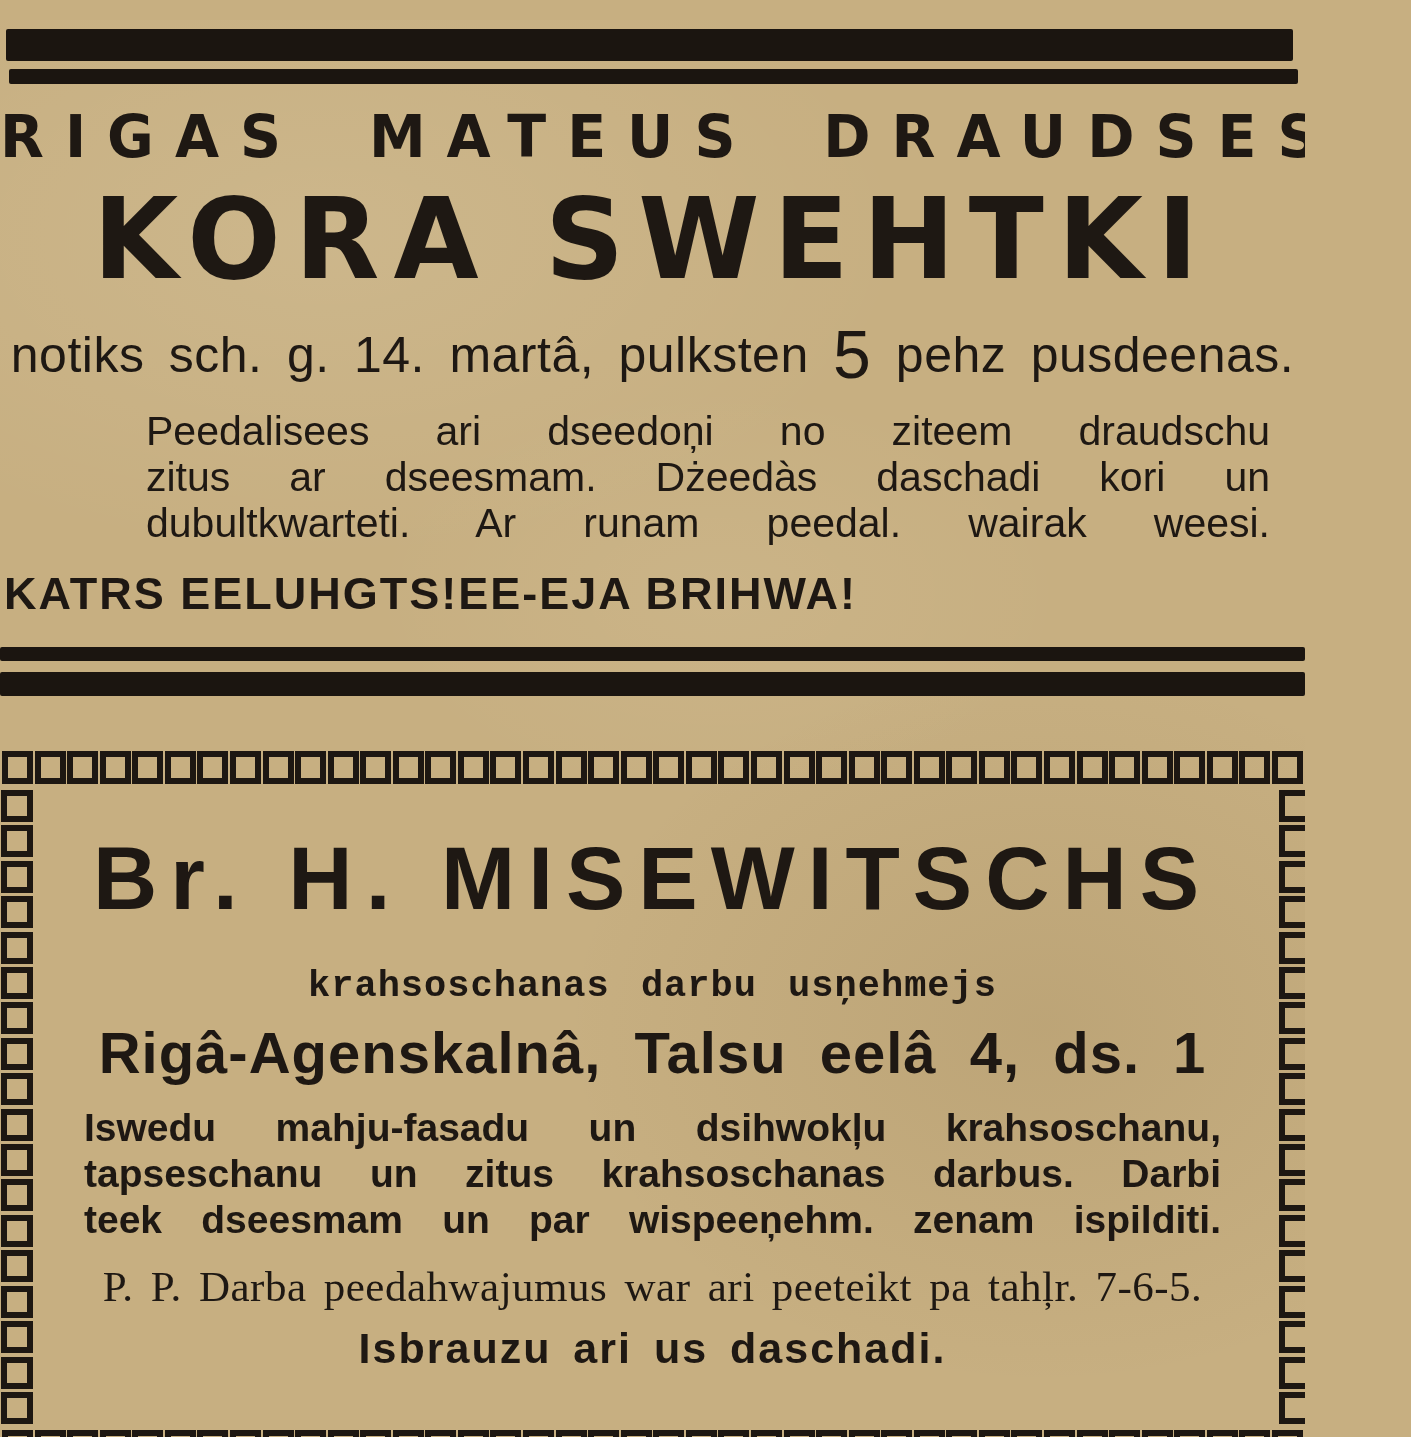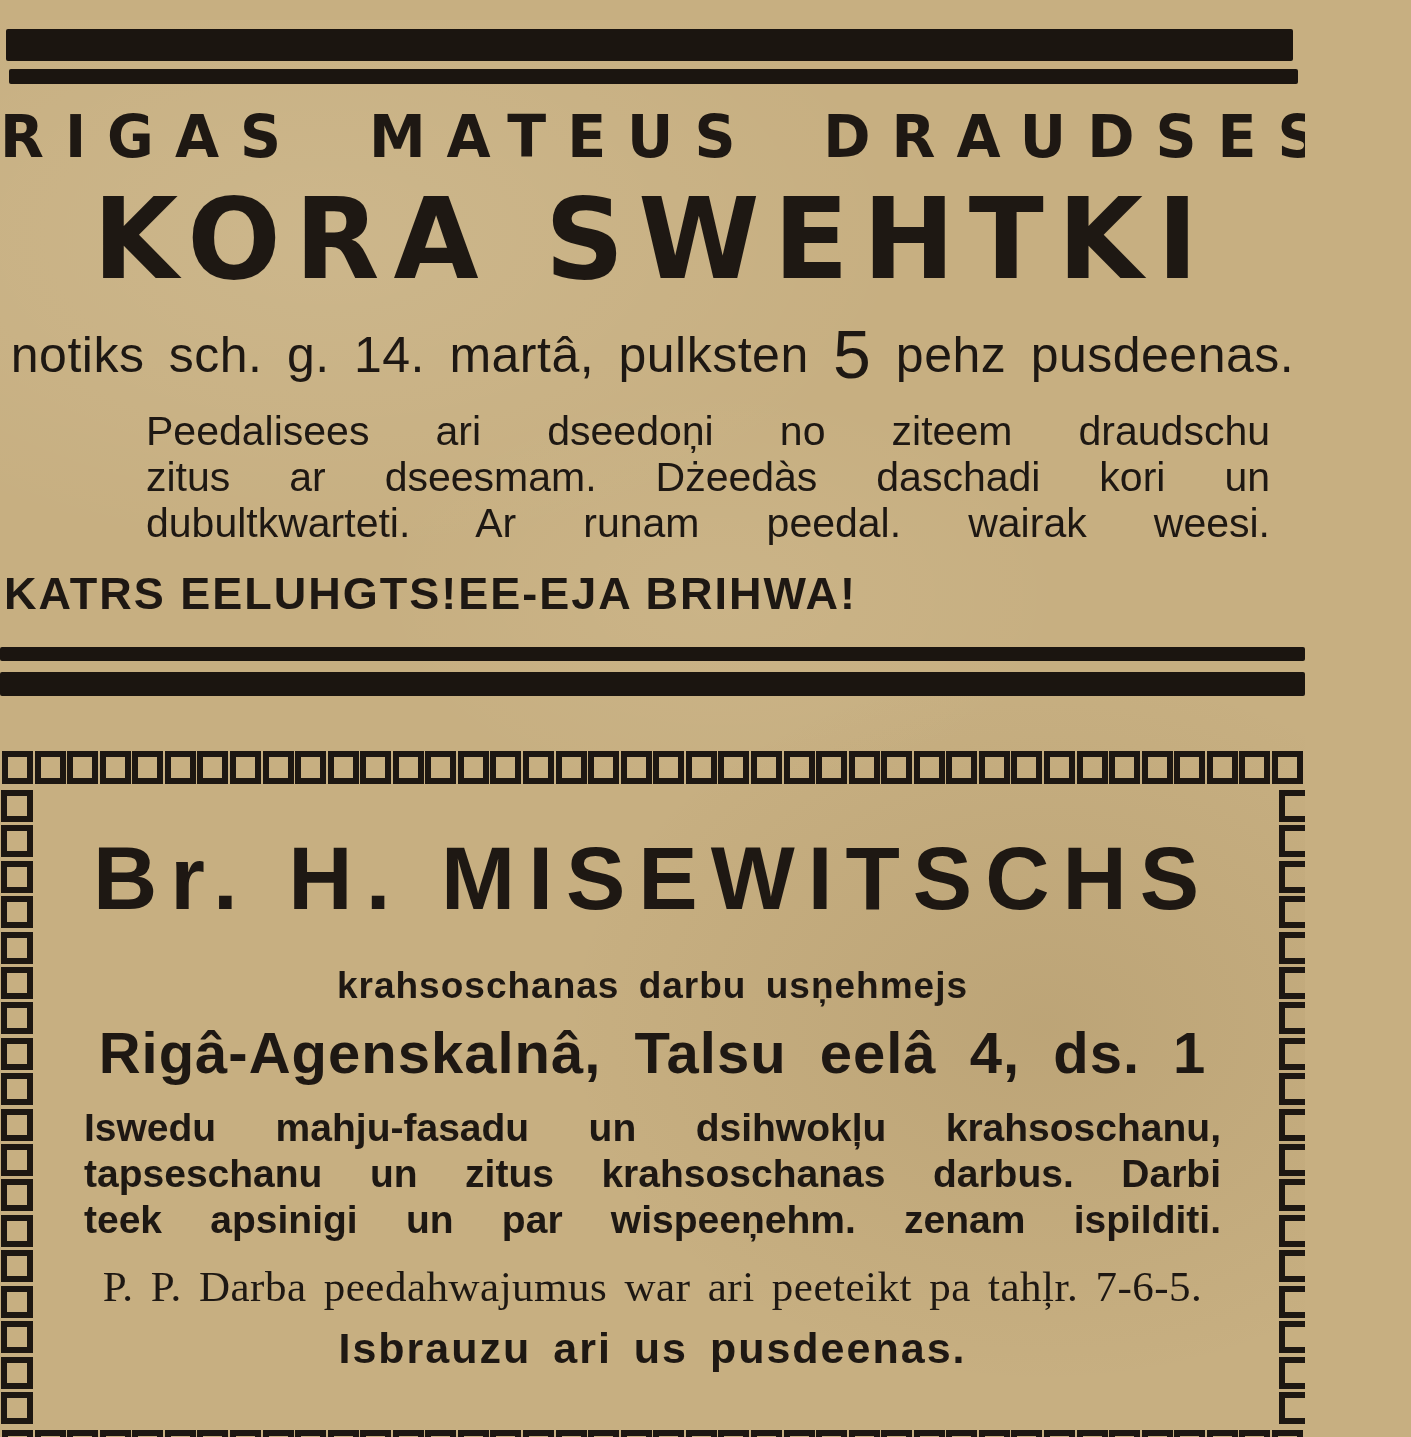--- a/index.html
+++ b/index.html
@@ -73,21 +73,21 @@
     position:absolute;top:40px;left:46px;right:46px;bottom:36px;
     text-align:center;
   }
   .ad-name{
     margin-top:46px;
     font-size:89px;font-weight:bold;line-height:1;
     letter-spacing:13px;white-space:nowrap;
   }
   .ad-subtitle{
     margin-top:42px;
-    font-size:37px;font-weight:bold;letter-spacing:1px;word-spacing:8px;
+    font-size:37px;font-weight:bold;letter-spacing:1px;word-spacing:8px;font-family:Liberation Mono, monospace;
   }
   .ad-address{
     margin-top:14px;
     font-size:58px;font-weight:bold;line-height:1.1;
     letter-spacing:1px;word-spacing:16px;white-space:nowrap;
   }
   .ad-body{
     margin:20px 38px 0 38px;
     font-size:39px;font-weight:bold;line-height:46px;text-align:justify;
   }
@@ -255,20 +255,20 @@
         <span class="sq"></span>
       </div>
 
     <div class="ad-content">
       <div class="ad-name">Br. H. MISEWITSCHS</div>
       <div class="ad-subtitle">krahsoschanas darbu usņehmejs</div>
       <div class="ad-address">Rigâ-Agenskalnâ, Talsu eelâ 4, ds. 1</div>
       <div class="ad-body">
         <div class="pline">Iswedu mahju-fasadu un dsihwokļu krahsoschanu,</div>
         <div class="pline">tapseschanu un zitus krahsoschanas darbus. Darbi</div>
-        <div class="pline">teek apsinigi un par wispeeņehm. zenam ispilditi.</div>
+        <div class="pline">teek dseesmam un par wispeeņehm. zenam ispilditi.</div>
       </div>
       <div class="ad-note">P. P. Darba peedahwajumus war ari peeteikt pa tahļr. 7-6-5.</div>
-      <div class="ad-closing">Isbrauzu ari us pusdeenas.</div>
+      <div class="ad-closing">Isbrauzu ari us daschadi.</div>
     </div>
   </div>
 
 </div>
 
 </body></html>

